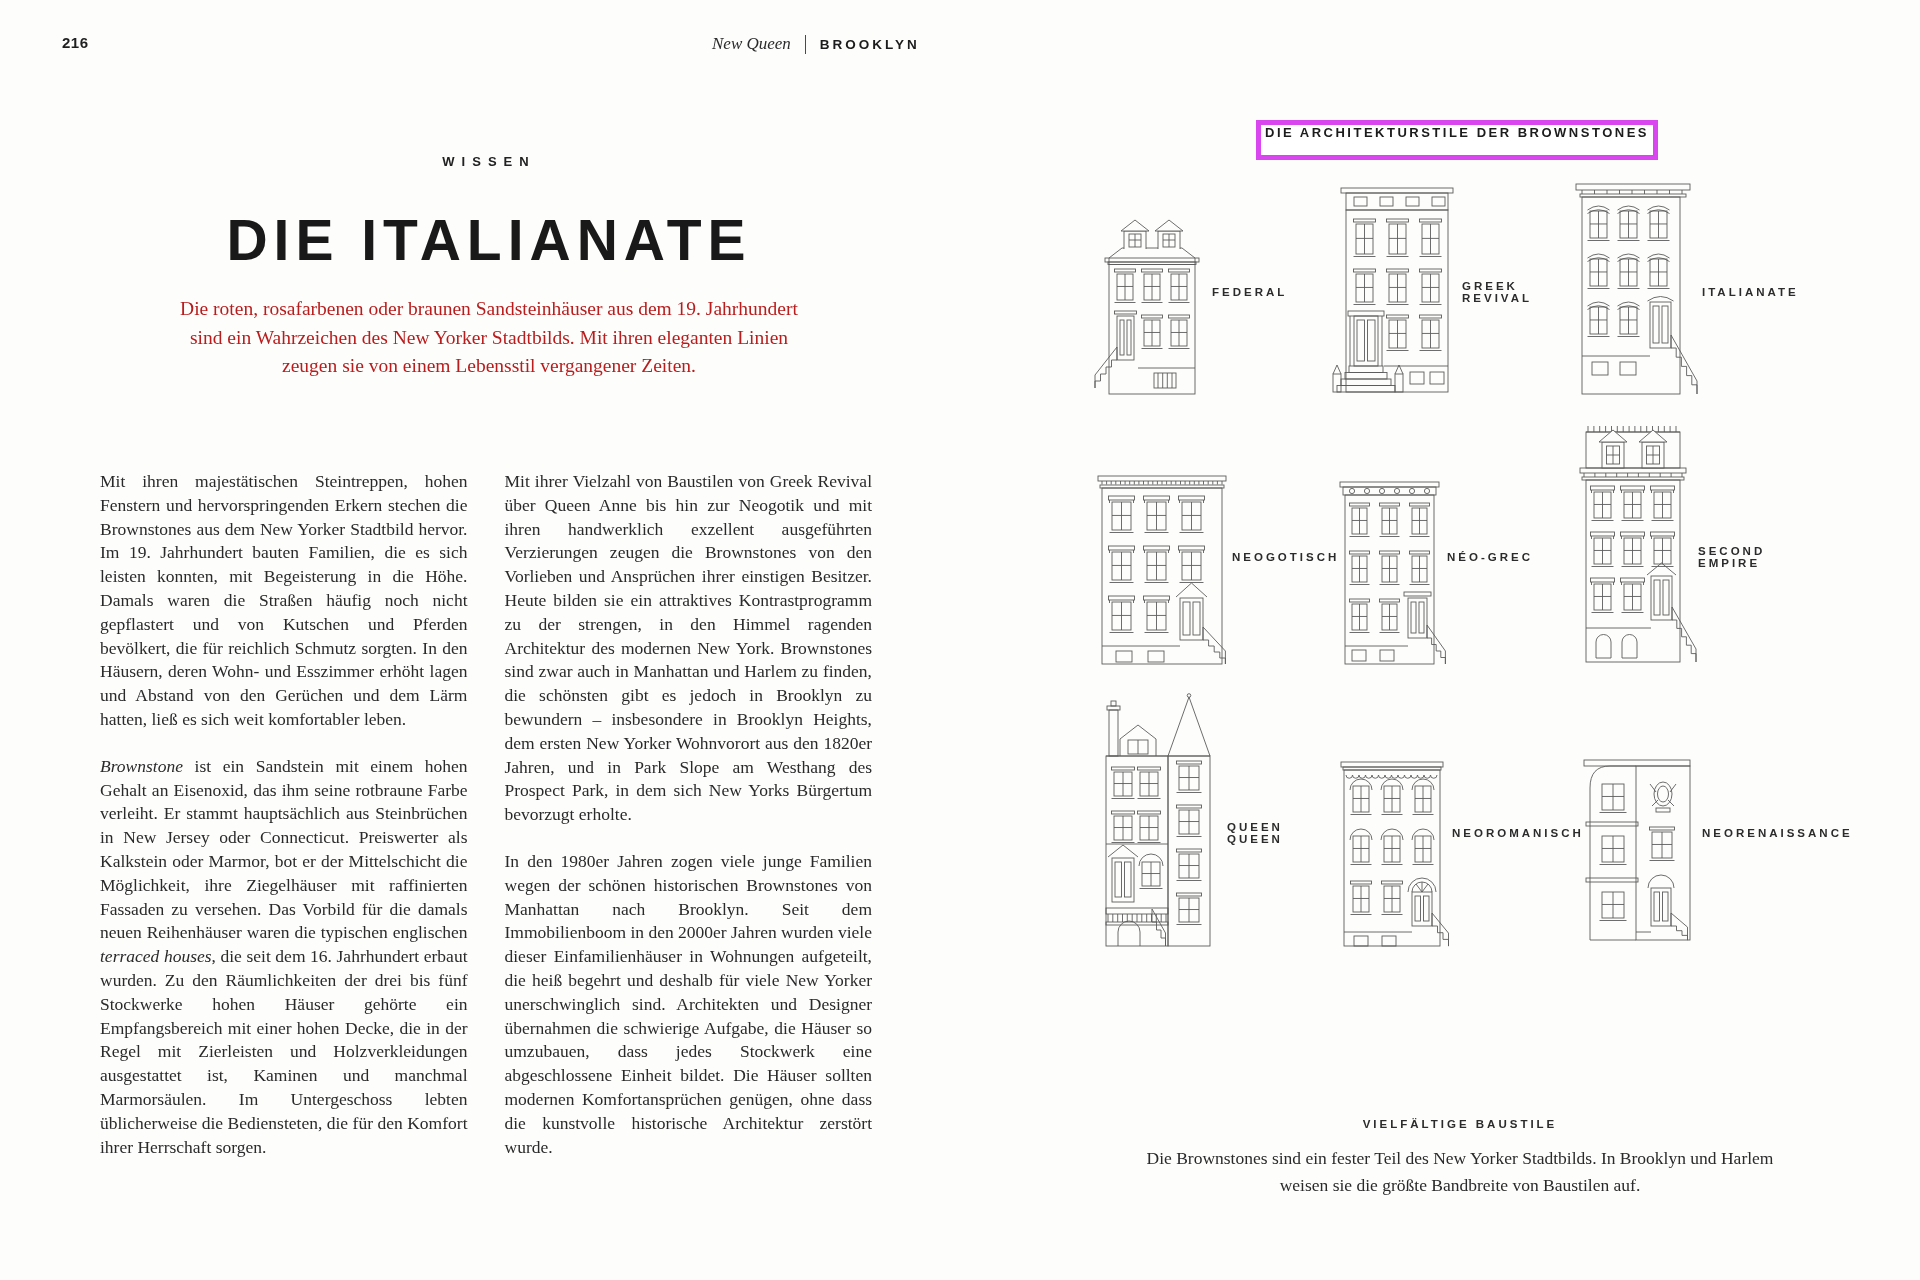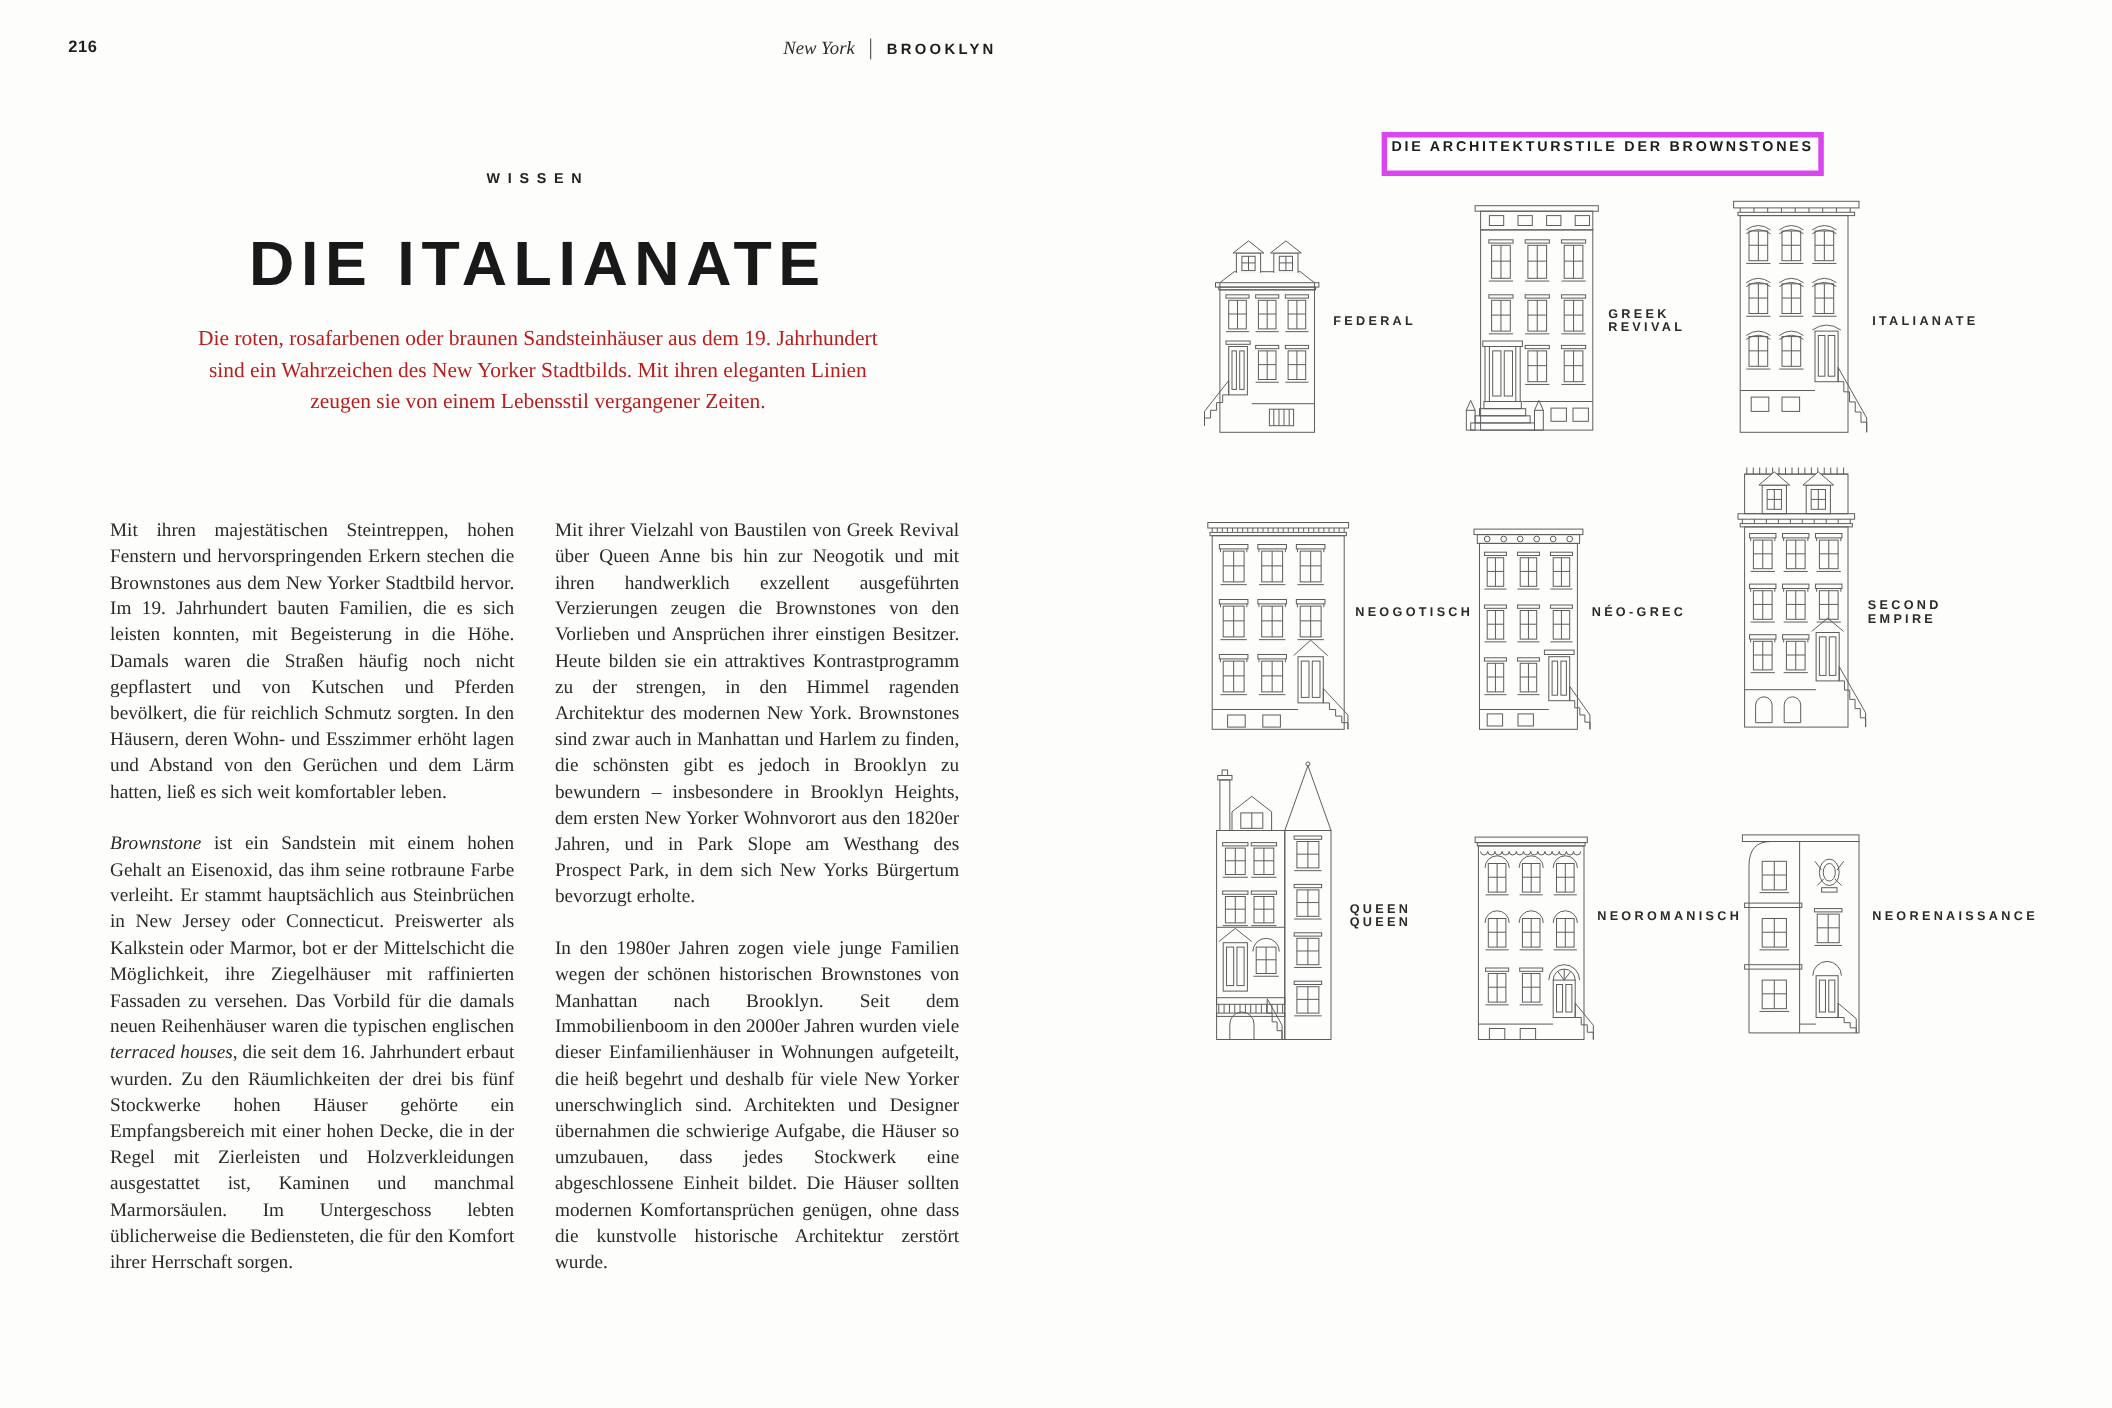--- a/index.html
+++ b/index.html
@@ -41,21 +41,21 @@
   .cap-text{font-size:17.5px;line-height:27px;color:#2a2a2a;}
 </style>
 </head>
 <body>
 
 <div class="spread">
 
   <div class="pageno">216</div>
 
   <div class="runhead">
-    <span class="nyc">New York</span>
+    <span class="nyc">New Queen</span>
     <span class="sep"></span>
     <span class="bk">BROOKLYN</span>
   </div>
 
   <div class="kicker">WISSEN</div>
   <h1 class="title" style="margin:0;">DIE ITALIANATE</h1>
   <div class="intro">Die roten, rosafarbenen oder braunen Sandsteinhäuser aus dem 19. Jahrhundert sind ein Wahrzeichen des New Yorker Stadtbilds. Mit ihren eleganten Linien zeugen sie von einem Lebensstil vergangener Zeiten.</div>
 
   <div class="cols">
     <div class="col">
@@ -693,14 +693,18 @@
                 <line x1="115.5" y1="181.1" x2="115.5" y2="194.1"></line>
                 <line x1="99" y1="167" x2="99" y2="180"></line>
                 <line x1="64" y1="186" x2="79" y2="186"></line>
               </svg></span>
           </div>
         <figcaption class="glabel">NEORENAISSANCE</figcaption>
       </figure>
     </div>
   </div>
 
+  <div class="caption">
+    <div class="cap-title">VIELFÄLTIGE BAUSTILE</div>
+    <div class="cap-text">Die Brownstones sind ein fester Teil des New Yorker Stadtbilds. In Brooklyn und Harlem weisen sie die größte Bandbreite von Baustilen auf.</div>
+  </div>
 
 </div>
 
 </body></html>

